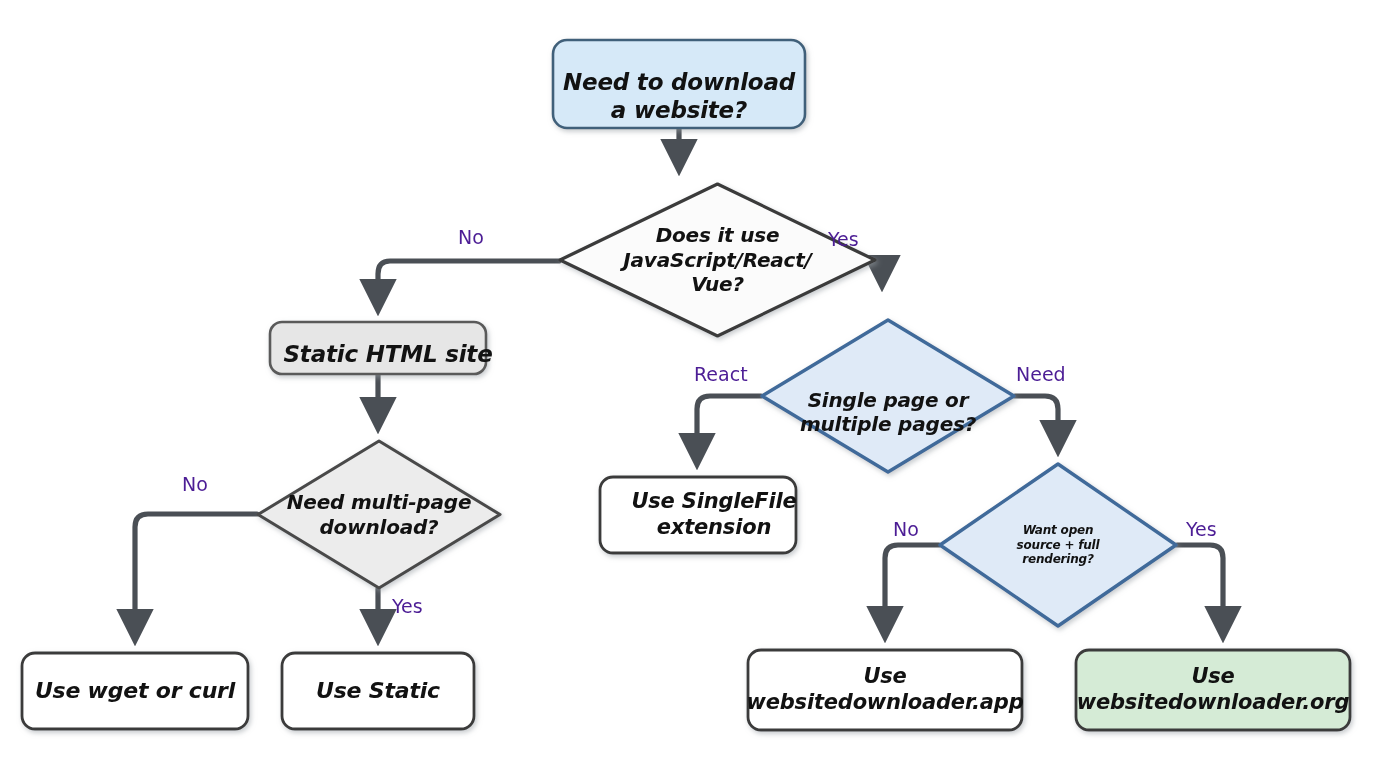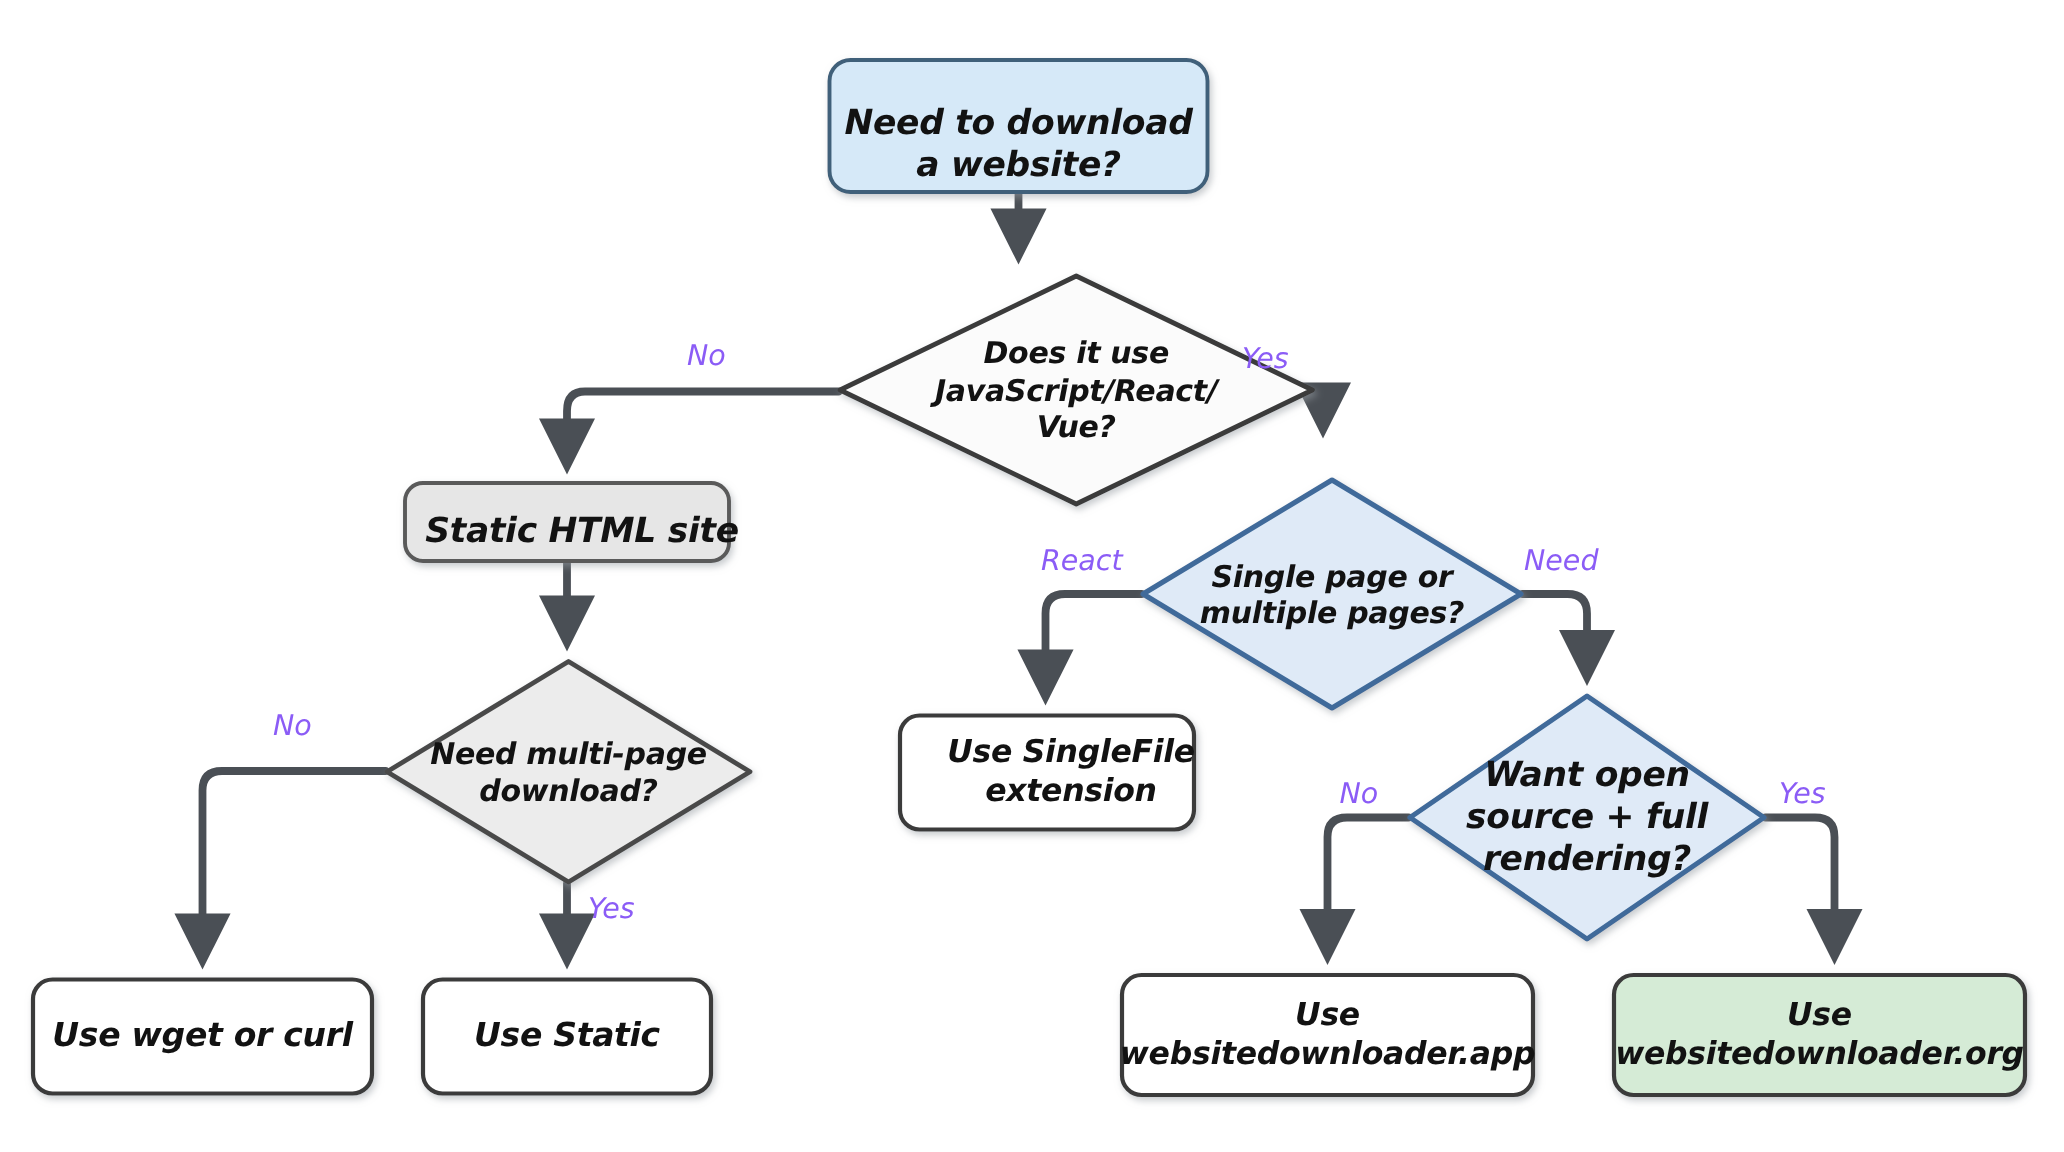--- a/index.html
+++ b/index.html
@@ -32,23 +32,22 @@
     font-weight: 700;
     color: #121212;
     line-height: 1.22;
     white-space: pre-line;
     pointer-events: none;
     letter-spacing: -0.2px;
   }
   .edge-label {
     position: absolute;
     font-family: "DejaVu Sans", sans-serif;
-    font-style: italic;
     font-weight: 400;
-    color: #8b5cf6;
+    color: #4c1d95;
     font-size: 19px;
     white-space: nowrap;
     pointer-events: none;
   }
 </style>
 </head>
 <body>
 
 <svg id="canvas" viewBox="0 0 1376 768" xmlns="http://www.w3.org/2000/svg">
   <defs>
@@ -118,27 +117,27 @@
 
 <div class="node-label" style="left:270px; top:322px; width:216px; height:64px; font-size:23px;padding-left:10px;">Static HTML site</div>
 
 <div class="node-label" style="left:258px; top:441px; width:242px; height:147px; font-size:20px;">Need multi-page
 download?</div>
 
 <div class="node-label" style="left:22px; top:653px; width:226px; height:76px; font-size:22px;">Use wget or curl</div>
 
 <div class="node-label" style="left:282px; top:653px; width:192px; height:76px; font-size:22px;">Use Static</div>
 
-<div class="node-label" style="left:762px; top:320px; width:252px; height:152px; font-size:20px;">Single page or
+<div class="node-label" style="left:762px; top:336px; width:252px; height:152px; font-size:20px;">Single page or
 multiple pages?</div>
 
 <div class="node-label" style="left:616px; top:477px; width:196px; height:76px; font-size:21px;">Use SingleFile
 extension</div>
 
-<div class="node-label" style="left:940px; top:464px; width:236px; height:162px; font-size:23px;">Want open
+<div class="node-label" style="left:940px; top:464px; width:236px; height:162px; font-size:12px;">Want open
 source + full
 rendering?</div>
 
 <div class="node-label" style="left:748px; top:650px; width:274px; height:80px; font-size:21px;">Use
 websitedownloader.app</div>
 
 <div class="node-label" style="left:1076px; top:650px; width:274px; height:80px; font-size:21px;">Use
 websitedownloader.org</div>
 
 <div class="edge-label" style="left:458px; top:226px;">No</div>

